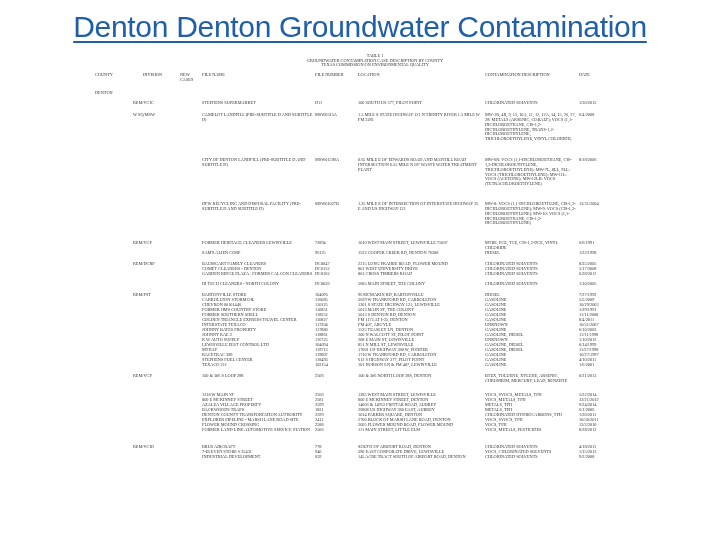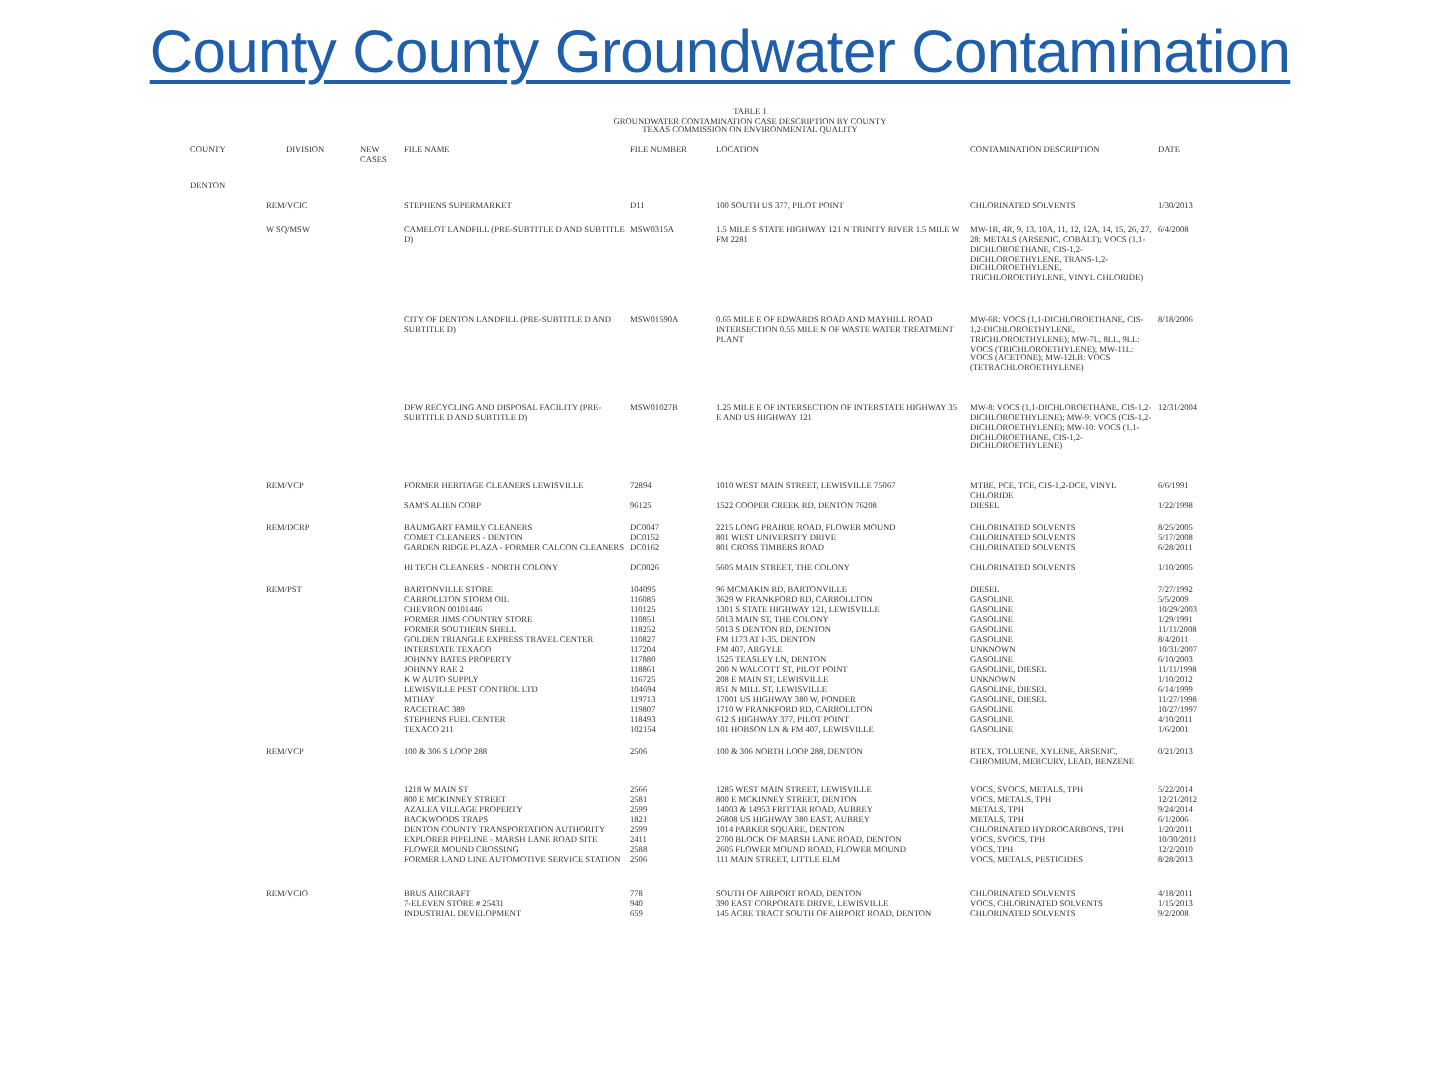--- a/index.html
+++ b/index.html
@@ -16,21 +16,21 @@
   .c-div { left: 38px; width: 44px; }
   .c-name { left: 107px; width: 112px; }
   .c-num { left: 220px; width: 36px; }
   .c-loc { left: 263px; width: 122px; }
   .c-desc { left: 390px; width: 92px; }
   .c-date { left: 484px; width: 40px; }
 </style>
 </head>
 <body>
 
-<div class="slide-title">County County Groundwater Contamination</div>
+<div class="slide-title">Denton Denton Groundwater Contamination</div>
 
 <div class="doc">
   <div class="table-caption">
     <div>TABLE 1</div>
     <div>GROUNDWATER CONTAMINATION CASE DESCRIPTION BY COUNTY</div>
     <div>TEXAS COMMISSION ON ENVIRONMENTAL QUALITY</div>
   </div>
   <div class="hdr">
     <span style="left:0">COUNTY</span>
     <span style="left:48px">DIVISION</span>

